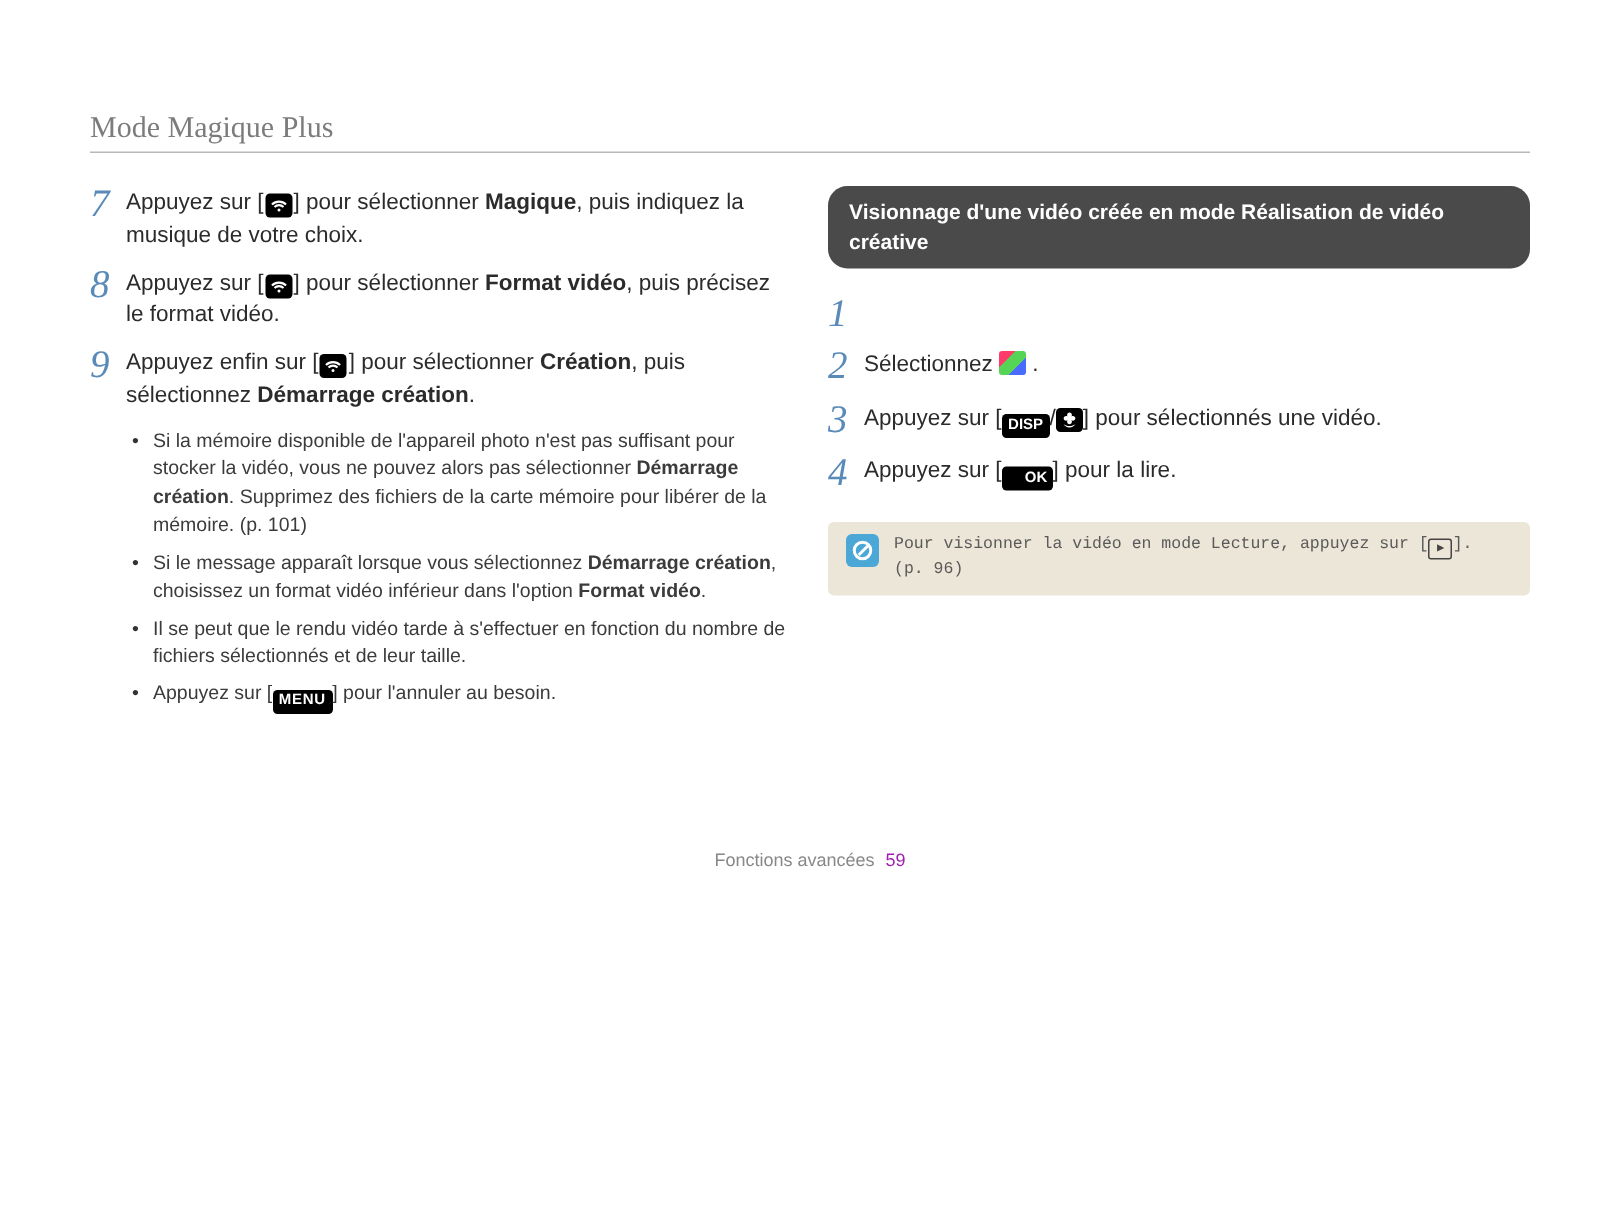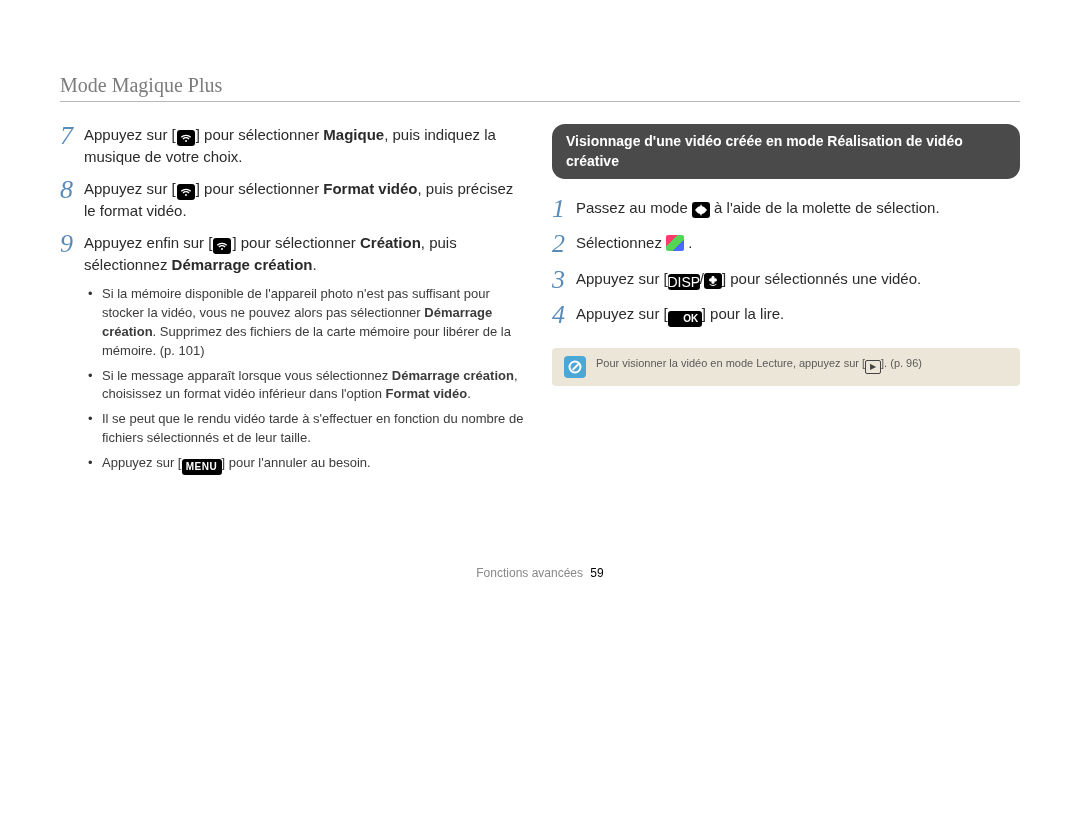--- a/index.html
+++ b/index.html
@@ -97,21 +97,21 @@
   }
   .icon-wifi svg { fill: #fff; }
   .icon-menu {
     display:inline-flex;align-items:center;justify-content:center;
     vertical-align:-3px;width:40px;height:16px;border-radius:3px;
     background:#000;color:#fff;font-size:10px;font-weight:800;letter-spacing:0.5px;
   }
   .icon-disp {
     display:inline-flex;align-items:center;justify-content:center;
     vertical-align:-3px;width:32px;height:16px;border-radius:3px;
-    background:#000;color:#fff;font-size:14px;font-weight:400;
+    background:#000;color:#fff;font-size:10px;font-weight:700;
   }
   .icon-ok {
     display:inline-flex;align-items:center;justify-content:center;
     vertical-align:-3px;width:22px;height:16px;border-radius:3px;
     background:#000;color:#fff;font-size:10px;font-weight:800;padding-left:12px;
   }
   .icon-flower {
     display:inline-flex;align-items:center;justify-content:center;
     vertical-align:-3px;width:18px;height:16px;border-radius:3px;
     background:#000;color:#fff;
@@ -140,20 +140,21 @@
     border-radius: 13px;
     margin-bottom: 18px;
   }
   .note-box {
     display: flex;
     align-items: flex-start;
     background: #ece6d8;
     border-radius: 4px;
     padding: 8px 12px;
     margin-top: 20px;
+    font-family: Liberation Mono, monospace;
   }
   .note-icon {
     flex: 0 0 22px;
     width: 22px; height: 22px;
     border-radius: 4px;
     background: #4aa7d6;
     display: flex; align-items: center; justify-content: center;
     color: #fff;
     margin-right: 10px;
   }
@@ -164,21 +165,21 @@
     line-height: 1.45;
   }
   .footer {
     position: absolute;
     bottom: 38px;
     left: 0; right: 0;
     text-align: center;
     font-size: 12px;
     color: #888;
   }
-  .footer .pg { color: #000000; margin-left: 4px; }
+  .footer .pg { color: #a21caf; margin-left: 4px; }
 </style>
 </head>
 <body>
 
 <div class="page">
   <div class="header">Mode Magique Plus</div>
   <hr class="hr">
 
   <div class="columns">
 
@@ -231,27 +232,20 @@
           <span>Appuyez sur [</span><span class="icon-menu">MENU</span><span>] pour l'annuler au besoin.</span>
         </li>
       </ul>
     </div>
 
     <div class="col col-right">
       <div class="section-heading">Visionnage d'une vidéo créée en mode Réalisation de vidéo créative</div>
 
       <div class="step">
         <div class="step-num">1</div>
-        <div class="step-body">
-          <span>Passez au mode </span><span class="icon-star">
-              <svg width="12" height="12" viewBox="0 0 12 12">
-                <path fill="#fff" d="M6 0l1 2.2c1.3.1 2.5.8 3.2 1.9L12 6l-1.8 1.9c-.7 1.1-1.9 1.8-3.2 1.9L6 12l-1-2.2c-1.3-.1-2.5-.8-3.2-1.9L0 6l1.8-1.9C2.5 3 3.7 2.3 5 2.2zM6 3.5l.5 1.3 1.4.1-1.1.9.4 1.4L6 6.4l-1.2.8.4-1.4-1.1-.9 1.4-.1z"></path>
-              </svg>
-            </span><span> à l'aide de la molette de sélection.</span>
-        </div>
       </div>
 
       <div class="step">
         <div class="step-num">2</div>
         <div class="step-body">
           <span>Sélectionnez </span><span class="icon-creative"></span><span> .</span>
         </div>
       </div>
 
       <div class="step">

